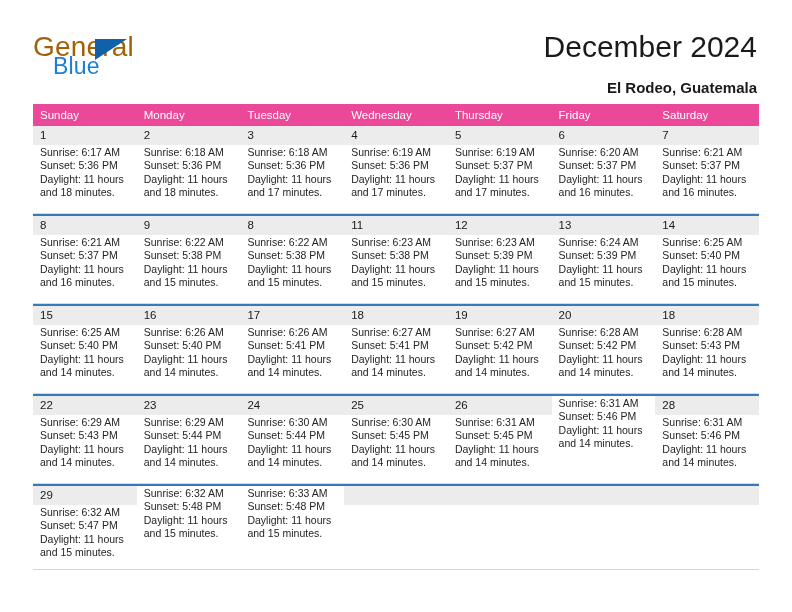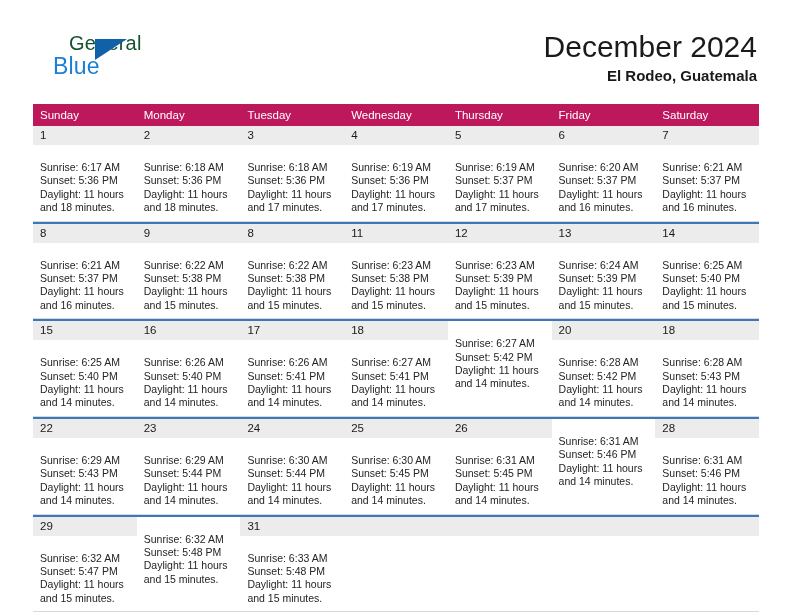--- a/index.html
+++ b/index.html
@@ -33,25 +33,24 @@
     position: absolute;
     left: 33px;
     top: 33px;
     width: 200px;
     height: 55px;
   }
   .brand-general {
     position: absolute;
     left: 0;
     top: 0;
-    font-size: 20px;
+    font-size: 28px;
     letter-spacing: 0.2px;
-    color: #14532d;
+    color: #a16207;
     line-height: 1;
-    margin-left: 36px;
   }
   .brand-blue {
     position: absolute;
     left: 20px;
     top: 22px;
     font-size: 23px;
     letter-spacing: 0.2px;
     color: #1b7fd4;
     line-height: 1;
   }
@@ -73,38 +72,38 @@
   }
   .cal-title {
     font-size: 30px;
     font-weight: normal;
     color: #1a1a1a;
     line-height: 1.12;
     white-space: nowrap;
     text-align: right;
   }
   .cal-subtitle {
-    margin-top: 4px;
+    margin-top: 16px;
     font-size: 15px;
     font-weight: bold;
     color: #1a1a1a;
     line-height: 1.1;
     white-space: nowrap;
   }
 
   
   .calendar {
     position: absolute;
     left: 33px;
     top: 104px;
     width: 726px;
   }
   .dow-row {
     display: flex;
-    background: #be185d;
+    background: #ec4899;
     height: 22px;
   }
   .dow {
     flex: 1 1 0;
     color: #ffffff;
     font-size: 11.5px;
     line-height: 22px;
     padding-left: 7px;
     box-sizing: border-box;
     white-space: nowrap;
@@ -134,21 +133,21 @@
     color: #1a1a1a;
     padding: 3px 0 3px 7px;
     line-height: 13px;
     height: 19px;
     box-sizing: border-box;
   }
   .cell.empty .daynum {
     background: #ececec;
   }
   .info {
-    padding: 16px 5px 6px 7px;
+    padding: 1px 5px 6px 7px;
     font-size: 10.5px;
     line-height: 13.4px;
     color: #242424;
   }
   .info div {
     white-space: nowrap;
   }
   .week.last .cell {
     min-height: 84px;
   }
@@ -348,20 +347,21 @@
       <div class="cell">
         <div class="daynum">18</div>
         <div class="info">
           <div>Sunrise: 6:27 AM</div>
           <div>Sunset: 5:41 PM</div>
           <div>Daylight: 11 hours</div>
           <div>and 14 minutes.</div>
         </div>
       </div>
       <div class="cell">
+        <div class="daynum">19</div>
         <div class="info">
           <div>Sunrise: 6:27 AM</div>
           <div>Sunset: 5:42 PM</div>
           <div>Daylight: 11 hours</div>
           <div>and 14 minutes.</div>
         </div>
       </div>
       <div class="cell">
         <div class="daynum">20</div>
         <div class="info">
@@ -459,21 +459,20 @@
       </div>
       <div class="cell">
         <div class="info">
           <div>Sunrise: 6:32 AM</div>
           <div>Sunset: 5:48 PM</div>
           <div>Daylight: 11 hours</div>
           <div>and 15 minutes.</div>
         </div>
       </div>
       <div class="cell">
-        <div class="daynum">31</div>
         <div class="info">
           <div>Sunrise: 6:33 AM</div>
           <div>Sunset: 5:48 PM</div>
           <div>Daylight: 11 hours</div>
           <div>and 15 minutes.</div>
         </div>
       </div>
       <div class="cell empty">
         <div class="daynum"></div>
       </div>

